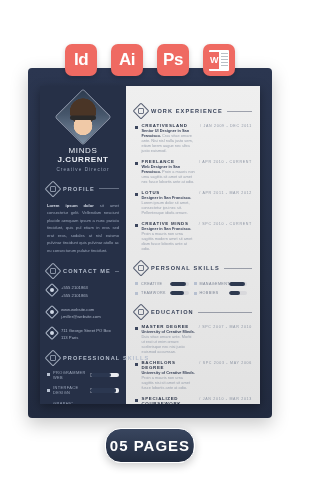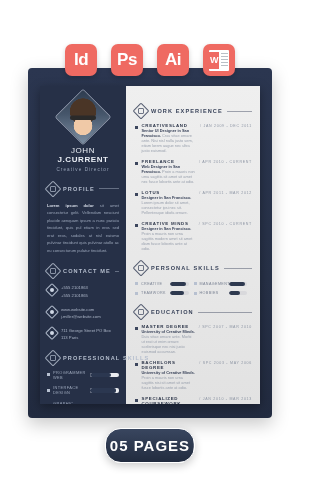--- a/index.html
+++ b/index.html
@@ -186,41 +186,41 @@
 </head>
 <body>
 
 <div id="stage">
 
   <div class="badges">
     <div class="badge">
         <span>Id</span>
       </div>
     <div class="badge">
+        <span>Ai</span>
+      </div>
+    <div class="badge">
         <span>Ps</span>
-      </div>
-    <div class="badge">
-        <span>Ai</span>
       </div>
     <div class="badge word">
         <span class="word-glyph"></span>
       </div>
   </div>
 
   <div class="panel">
     <div class="resume">
 
       <div class="col-left">
 
         <div class="avatar-wrap">
           <div class="avatar-img"></div>
         </div>
 
         <div class="name">
-          <span>JOHN </span><b>J.CURRENT</b>
+          <span>MINDS </span><b>J.CURRENT</b>
         </div>
         <div class="role">Creative Director</div>
 
         <div class="sec">
           <span class="dia">
               <i></i>
               <b></b>
             </span>
           <span class="t">PROFILE</span>
           <span class="rule"></span>

